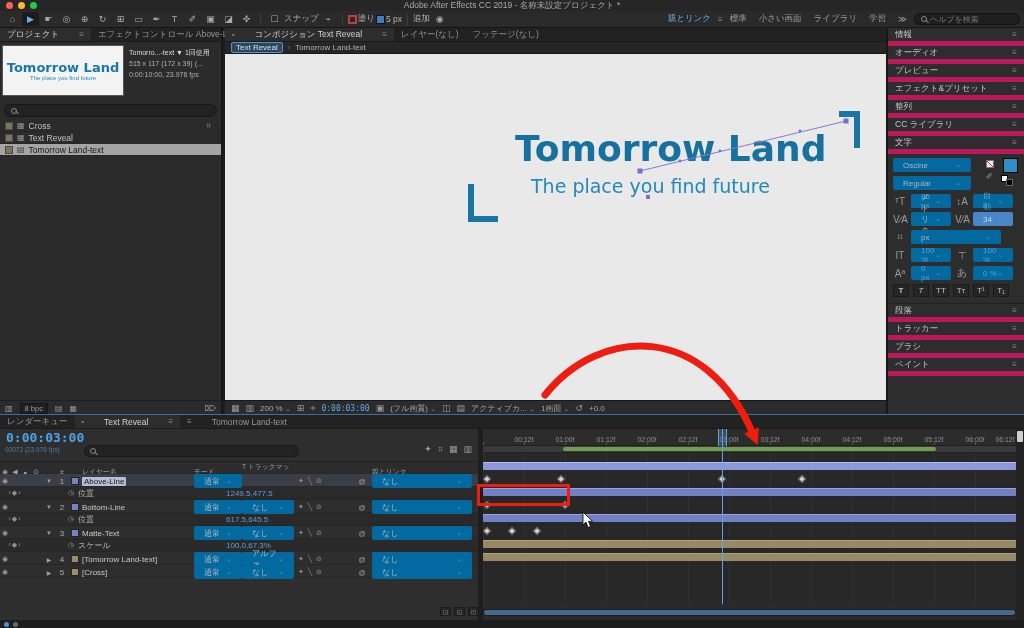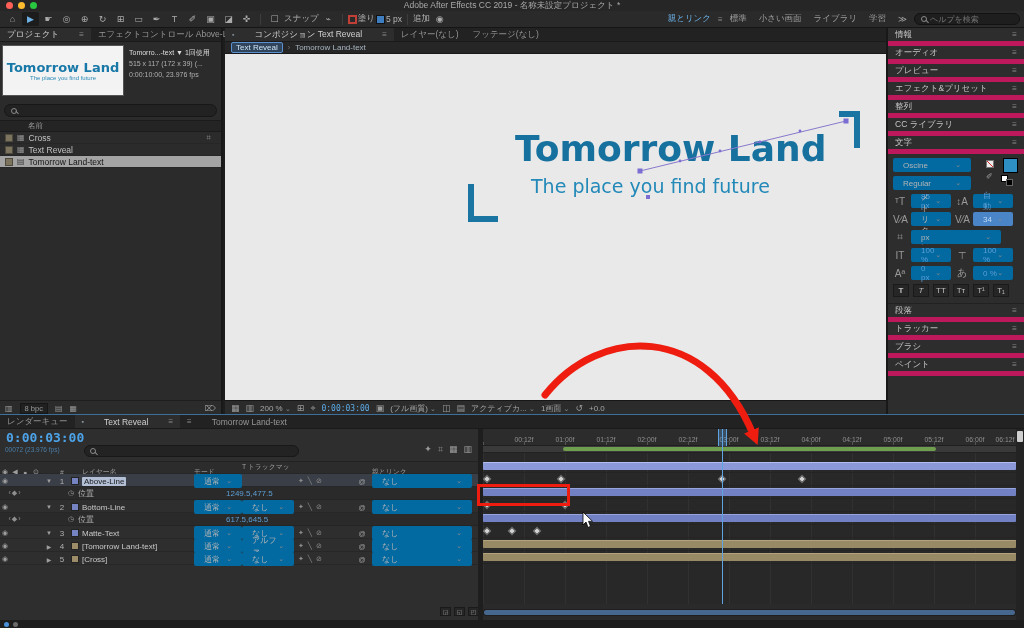--- a/index.html
+++ b/index.html
@@ -212,23 +212,20 @@
     <div class="meta">
       <div>Tomorro...-text ▼ 1回使用</div>
       <div>515 x 117 (172 x 39) (...</div>
       <div>0:00:10:00, 23.976 fps</div>
     </div>
   </div>
   <div class="proj-search">
     <span class="mag"></span>
     <input style="">
   </div>
-  <div class="proj-header">
-    <span>名前</span>
-  </div>
   <div class="proj-row">
     <span class="pswatch"></span>
     <span class="pi-icon">▦</span>
     <span>Cross</span>
     <span class="pi-icon" style="margin-left:auto;margin-right:10px">⌗</span>
   </div>
   <div class="proj-row">
     <span class="pswatch"></span>
     <span class="pi-icon">▦</span>
     <span>Text Reveal</span>
@@ -557,20 +554,27 @@
           <span class="chip">
               <span>なし</span>
               <span class="dd">⌄</span>
             </span>
           <span class="sw">✦╲⊘</span>
           <span class="cico">@</span>
           <span class="chip" style="margin-right:6px">
               <span>なし</span>
               <span class="dd">⌄</span>
             </span>
+        </div>
+        <div class="prow">
+          <span class="kfnav">‹◆›</span>
+            <span></span>
+          <span class="cico">◷</span>
+          <span class="pname">スケール</span>
+          <span class="pval">100.0,67.3%</span>
         </div>
 
         <div class="lrow">
           <span class="cico">◉</span>
             <span></span>
             <span></span>
             <span></span>
           <span class="cico tw">▶</span>
           <span class="num">4</span>
           <span class="lswatch tan"></span>

